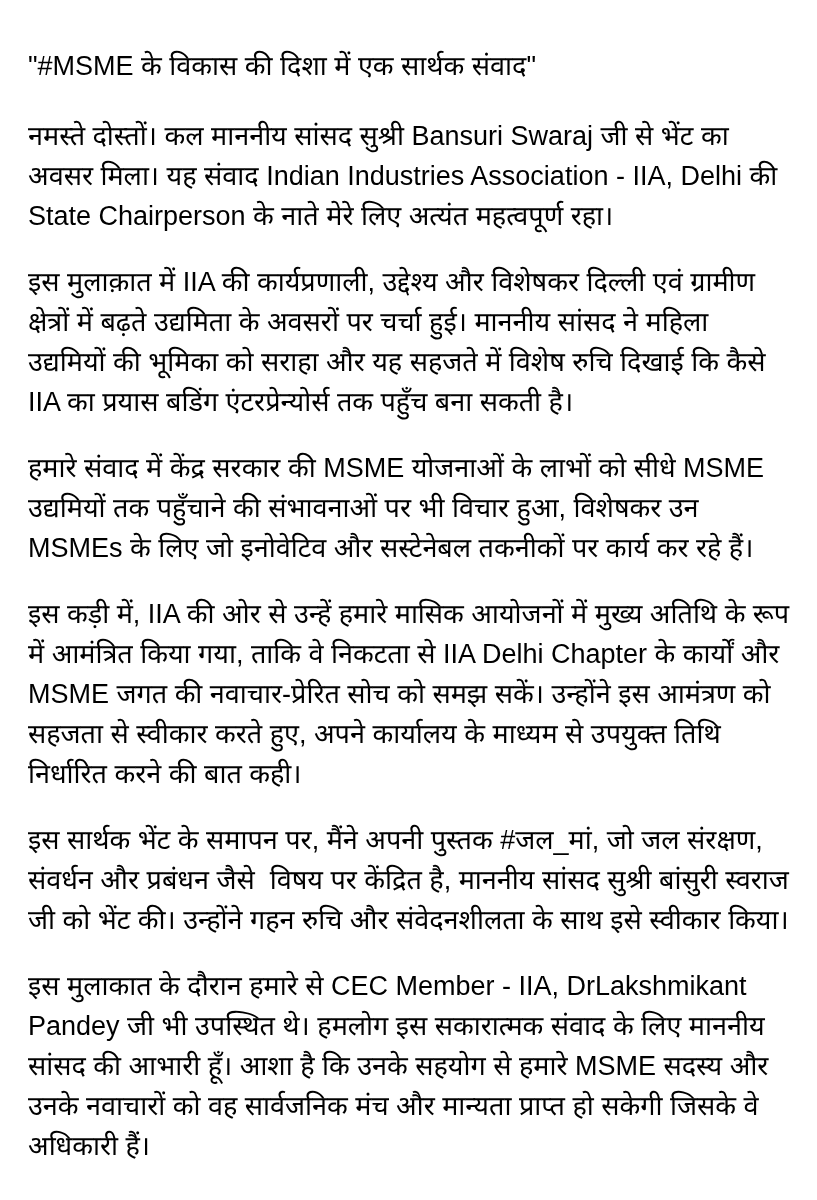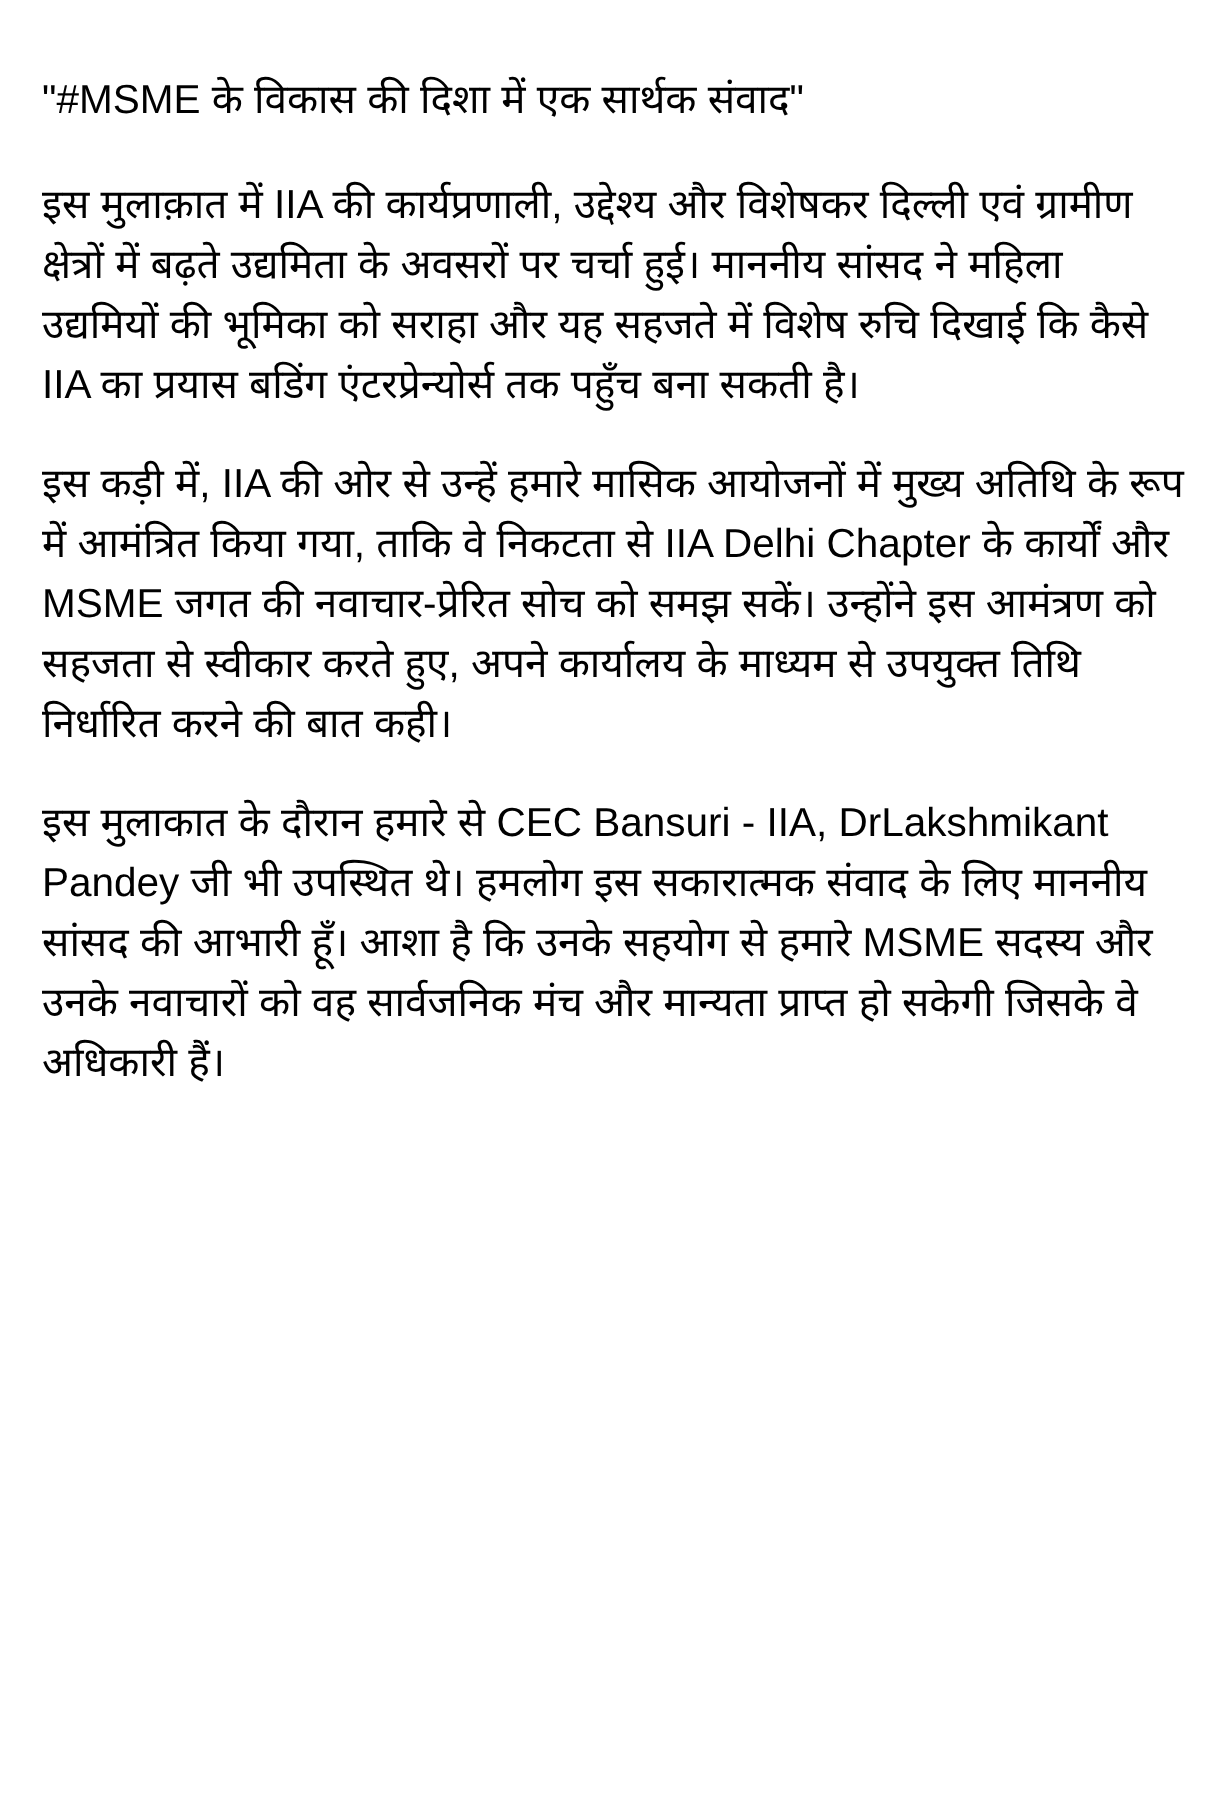--- a/index.html
+++ b/index.html
@@ -33,21 +33,24 @@
   .title {
     margin-bottom: 30px;
   }
 </style>
 </head>
 <body>
 
 <div class="page">
   <p class="para title">"#MSME के विकास की दिशा में एक सार्थक संवाद"</p>
 
+  <p class="para">नमस्ते दोस्तों। कल माननीय सांसद सुश्री Bansuri Swaraj जी से भेंट का अवसर मिला। यह संवाद Indian Industries Association - IIA, Delhi की State Chairperson के नाते मेरे लिए अत्यंत महत्वपूर्ण रहा।</p>
 
   <p class="para">इस मुलाक़ात में IIA की कार्यप्रणाली, उद्देश्य और विशेषकर दिल्ली एवं ग्रामीण क्षेत्रों में बढ़ते उद्यमिता के अवसरों पर चर्चा हुई। माननीय सांसद ने महिला उद्यमियों की भूमिका को सराहा और यह सहजते में विशेष रुचि दिखाई कि कैसे IIA का प्रयास बडिंग एंटरप्रेन्योर्स तक पहुँच बना सकती है।</p>
 
+  <p class="para">हमारे संवाद में केंद्र सरकार की MSME योजनाओं के लाभों को सीधे MSME उद्यमियों तक पहुँचाने की संभावनाओं पर भी विचार हुआ, विशेषकर उन MSMEs के लिए जो इनोवेटिव और सस्टेनेबल तकनीकों पर कार्य कर रहे हैं।</p>
 
   <p class="para">इस कड़ी में, IIA की ओर से उन्हें हमारे मासिक आयोजनों में मुख्य अतिथि के रूप में आमंत्रित किया गया, ताकि वे निकटता से IIA Delhi Chapter के कार्यों और MSME जगत की नवाचार-प्रेरित सोच को समझ सकें। उन्होंने इस आमंत्रण को सहजता से स्वीकार करते हुए, अपने कार्यालय के माध्यम से उपयुक्त तिथि निर्धारित करने की बात कही।</p>
 
+  <p class="para">इस सार्थक भेंट के समापन पर, मैंने अपनी पुस्तक #जल_मां, जो जल संरक्षण, संवर्धन और प्रबंधन जैसे  विषय पर केंद्रित है, माननीय सांसद सुश्री बांसुरी स्वराज जी को भेंट की। उन्होंने गहन रुचि और संवेदनशीलता के साथ इसे स्वीकार किया।</p>
 
-  <p class="para">इस मुलाकात के दौरान हमारे से CEC Bansuri - IIA, DrLakshmikant Pandey जी भी उपस्थित थे। हमलोग इस सकारात्मक संवाद के लिए माननीय सांसद की आभारी हूँ। आशा है कि उनके सहयोग से हमारे MSME सदस्य और उनके नवाचारों को वह सार्वजनिक मंच और मान्यता प्राप्त हो सकेगी जिसके वे अधिकारी हैं।</p>
+  <p class="para">इस मुलाकात के दौरान हमारे से CEC Member - IIA, DrLakshmikant Pandey जी भी उपस्थित थे। हमलोग इस सकारात्मक संवाद के लिए माननीय सांसद की आभारी हूँ। आशा है कि उनके सहयोग से हमारे MSME सदस्य और उनके नवाचारों को वह सार्वजनिक मंच और मान्यता प्राप्त हो सकेगी जिसके वे अधिकारी हैं।</p>
 </div>
 
 </body></html>

